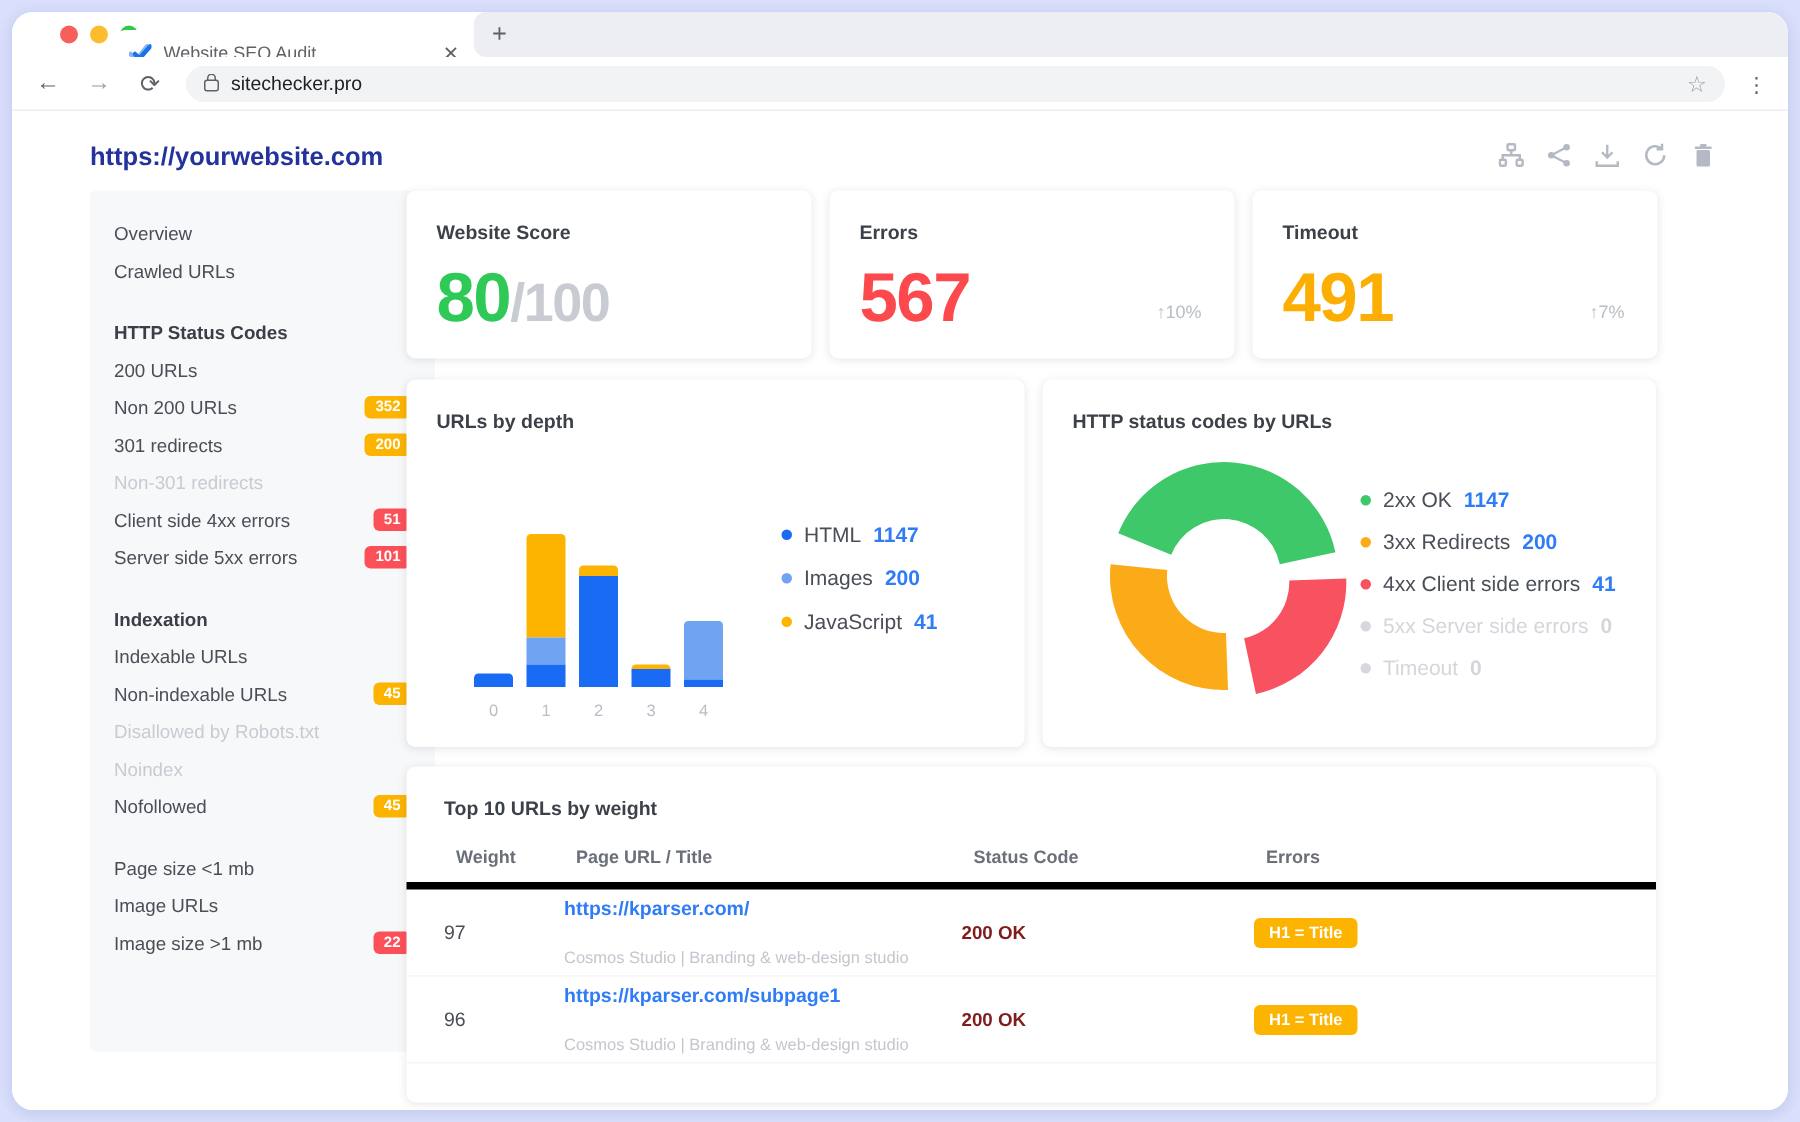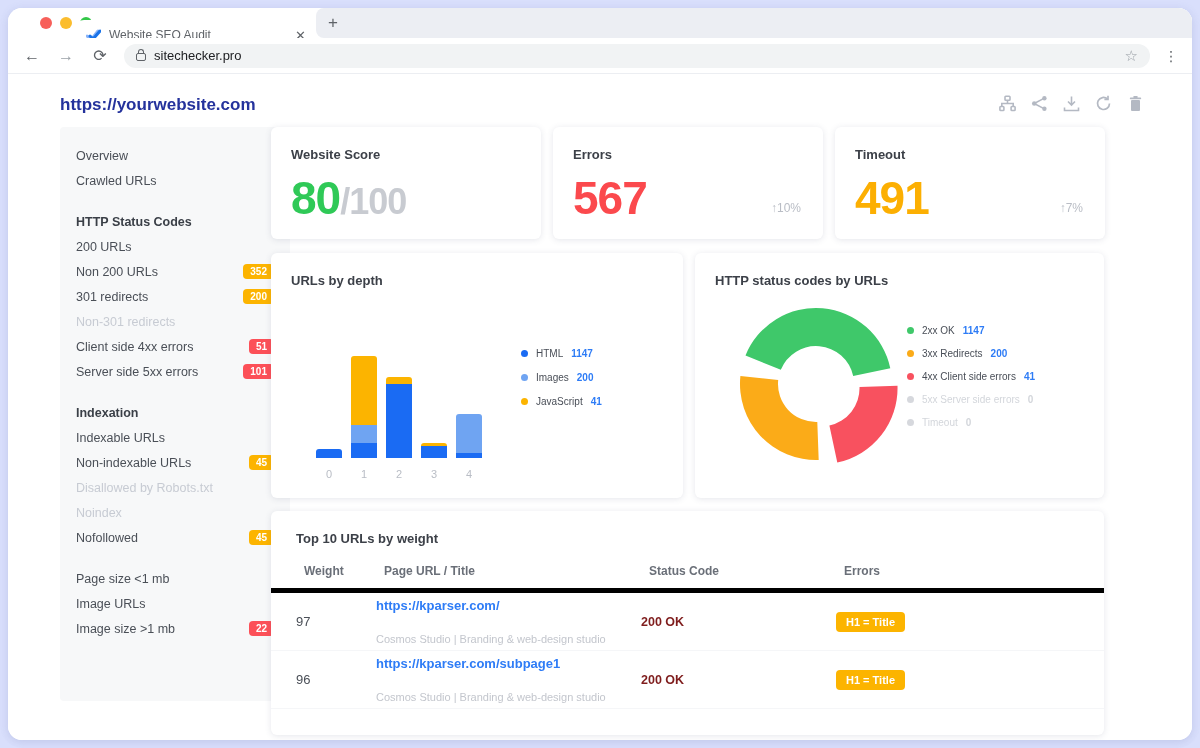--- a/index.html
+++ b/index.html
@@ -63,21 +63,21 @@
   .chart-title { font-size:13px; font-weight:bold; color:#3c4048; }
   .bars-wrap { position:absolute; left:45px; bottom:40px; display:flex; align-items:flex-end; gap:9px; height:115px; }
   .bar-col { width:26px; display:flex; flex-direction:column; justify-content:flex-end; height:115px; }
   .bar-seg { width:26px; }
   .bar-seg.top { border-radius:3px 3px 0 0; }
   .bar-axis { position:absolute; left:45px; bottom:18px; display:flex; gap:9px; }
   .bar-axis span { width:26px; text-align:center; font-size:11px; color:#b9bdc5; }
   .legend { position:absolute; display:flex; flex-direction:column; gap:13px; }
   .legend-a { left:250px; top:95px; }
   .legend-b { left:212px; top:72px; gap:12px; }
-  .lg-row { display:flex; align-items:center; gap:8px; font-size:10px; color:#494e57;text-align:center; }
+  .lg-row { display:flex; align-items:center; gap:8px; font-size:14px; color:#494e57;text-align:center; }
   .lg-dot { width:7px; height:7px; border-radius:50%; flex:none; }
   .lg-val { color:#2e7cf6; font-weight:bold; }
   .lg-row.muted, .lg-row.muted .lg-val { color:#d3d6db; }
   .donut-svg { position:absolute; left:38px; top:48px; }
 
   
   .table-card { left:263px; top:436px; width:833px; height:224px; padding:20px 0 0 0; }
   .tbl-title { font-size:13px; font-weight:bold; color:#3c4048; padding-left:25px; }
   .tbl-head { display:flex; margin-top:18px; padding:0 25px 10px 33px; border-bottom:5px solid #000000; }
   .tbl-head span { font-size:12px; color:#6a6f78; font-weight:bold; }

